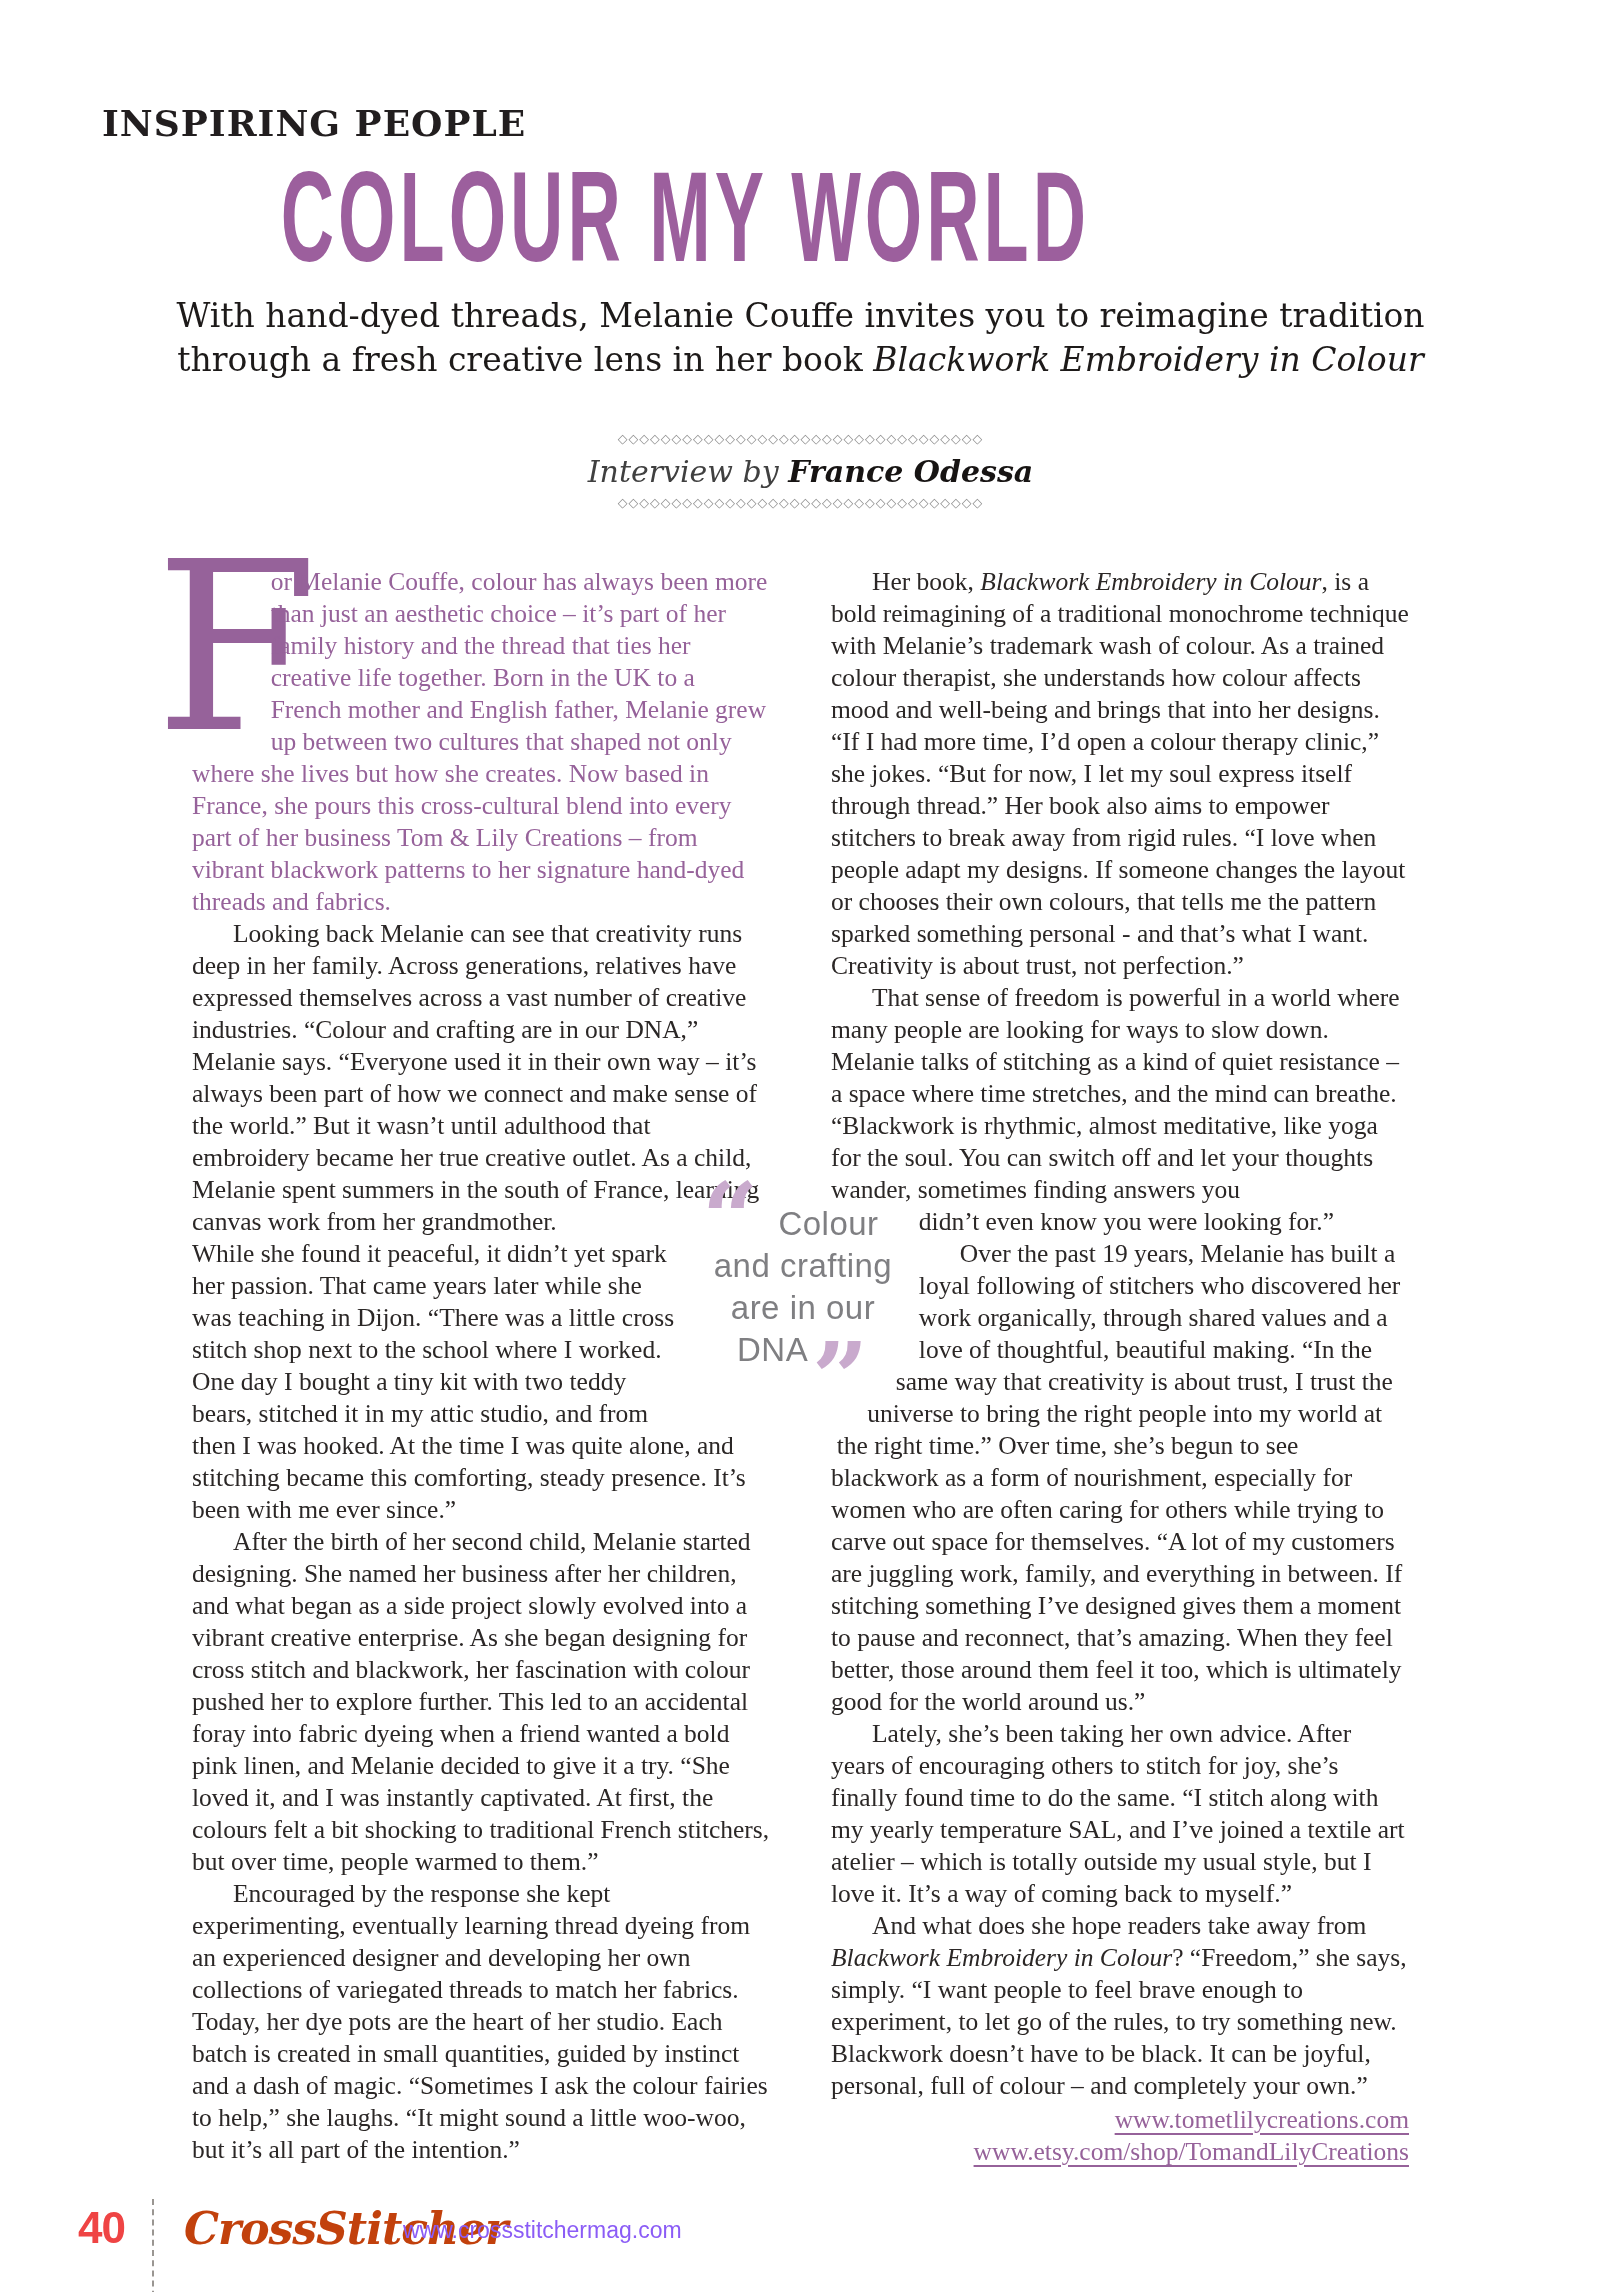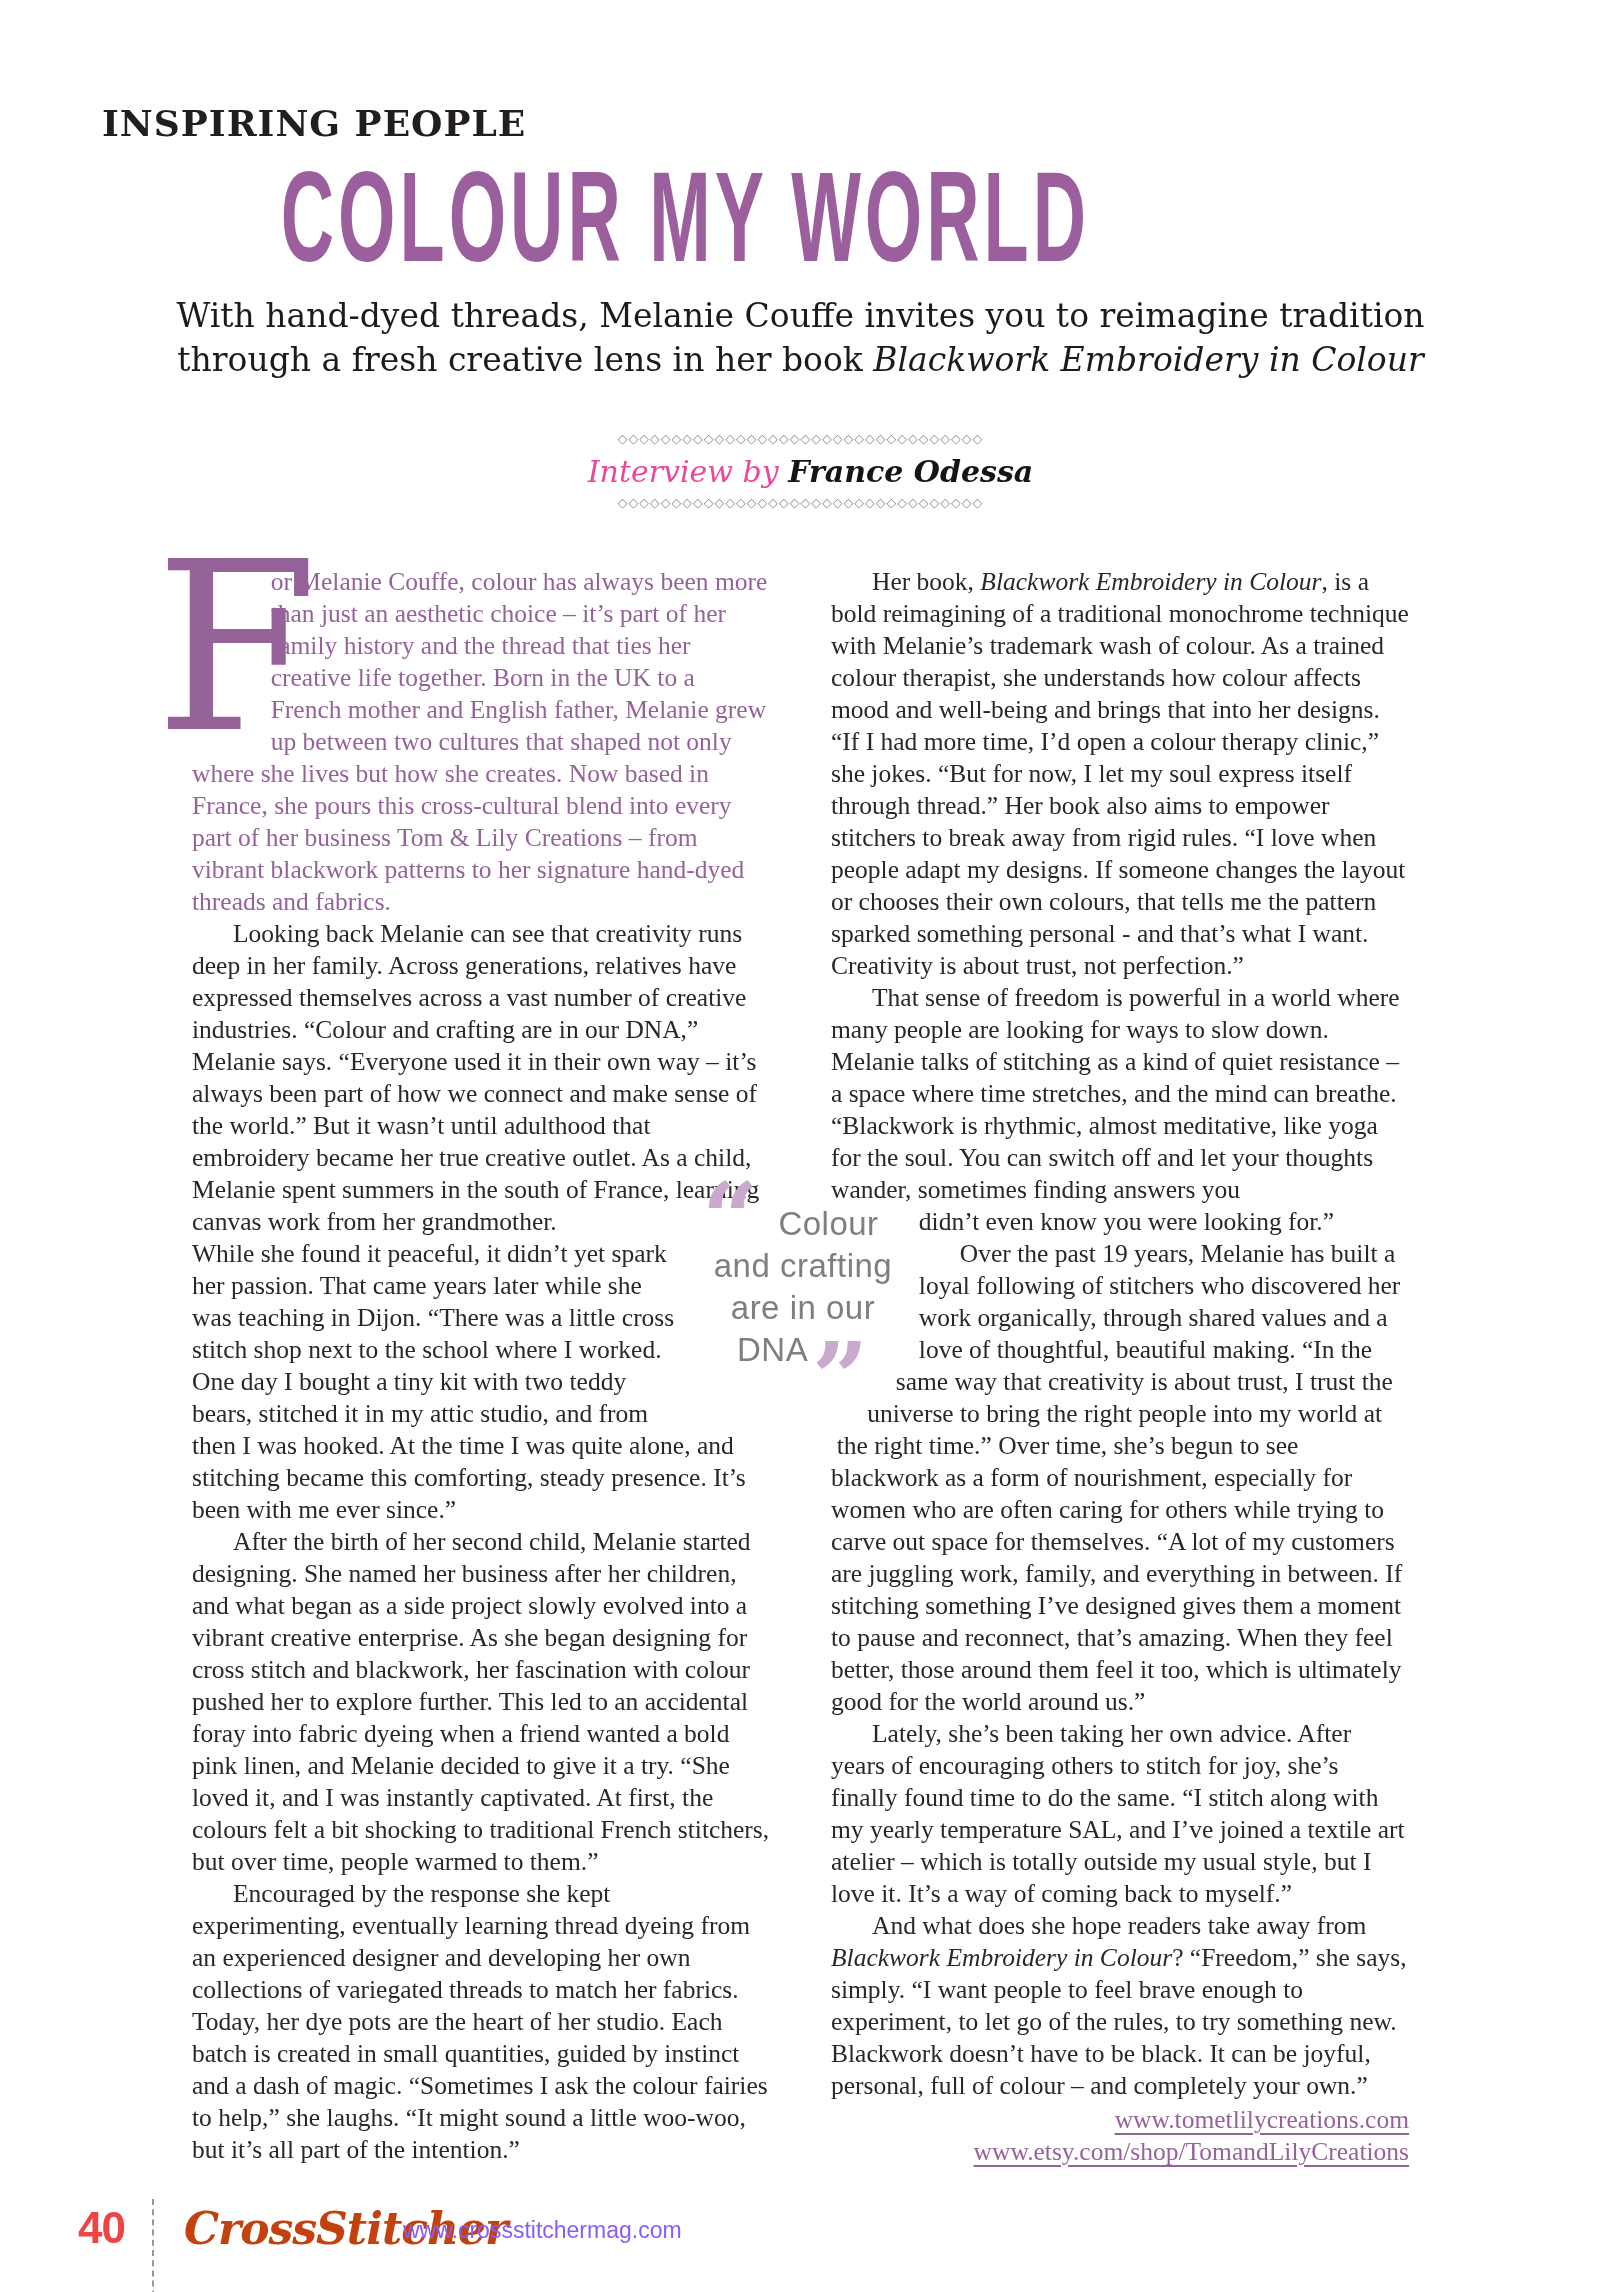--- a/index.html
+++ b/index.html
@@ -23,21 +23,21 @@
     position:absolute; left:143px; width:1315px; top:294px; text-align:center;
     font-family:"DejaVu Serif", serif; font-size:33px; line-height:44px; color:#1d1a19;
   }
   .subtitle .it { font-style:italic; }
   .byline-block { position:absolute; left:192px; width:1217px; top:431px; text-align:center; }
   .divider {
     font-family:"DejaVu Sans", sans-serif; font-size:12.7px; letter-spacing:1px;
     color:#8f8f8f; line-height:15.7px; white-space:nowrap;
   }
   .byline { font-family:"DejaVu Serif", serif; font-style:italic; font-size:30px; line-height:39px; margin:4.9px 0; }
-  .byline .prefix { color:#ec4899;margin-left:20px; }
+  .byline .prefix { color:#404040;margin-left:20px; }
   .byline .name { color:#171413; font-weight:700; }
 
   .article { position:absolute; left:192px; top:566px; width:1217px; }
   .cols { display:flex; gap:61px; }
   .col { width:578px; font-size:25.5px; line-height:32px; }
   .col p { margin:0; text-indent:41px; }
   .col p.noindent { text-indent:0; }
   .lead { color:var(--body_purple,#96629a); text-indent:0 !important; }
   .dropcap {
     float:left; font-family:"DejaVu Serif", serif; color:var(--body_purple,#96629a);

